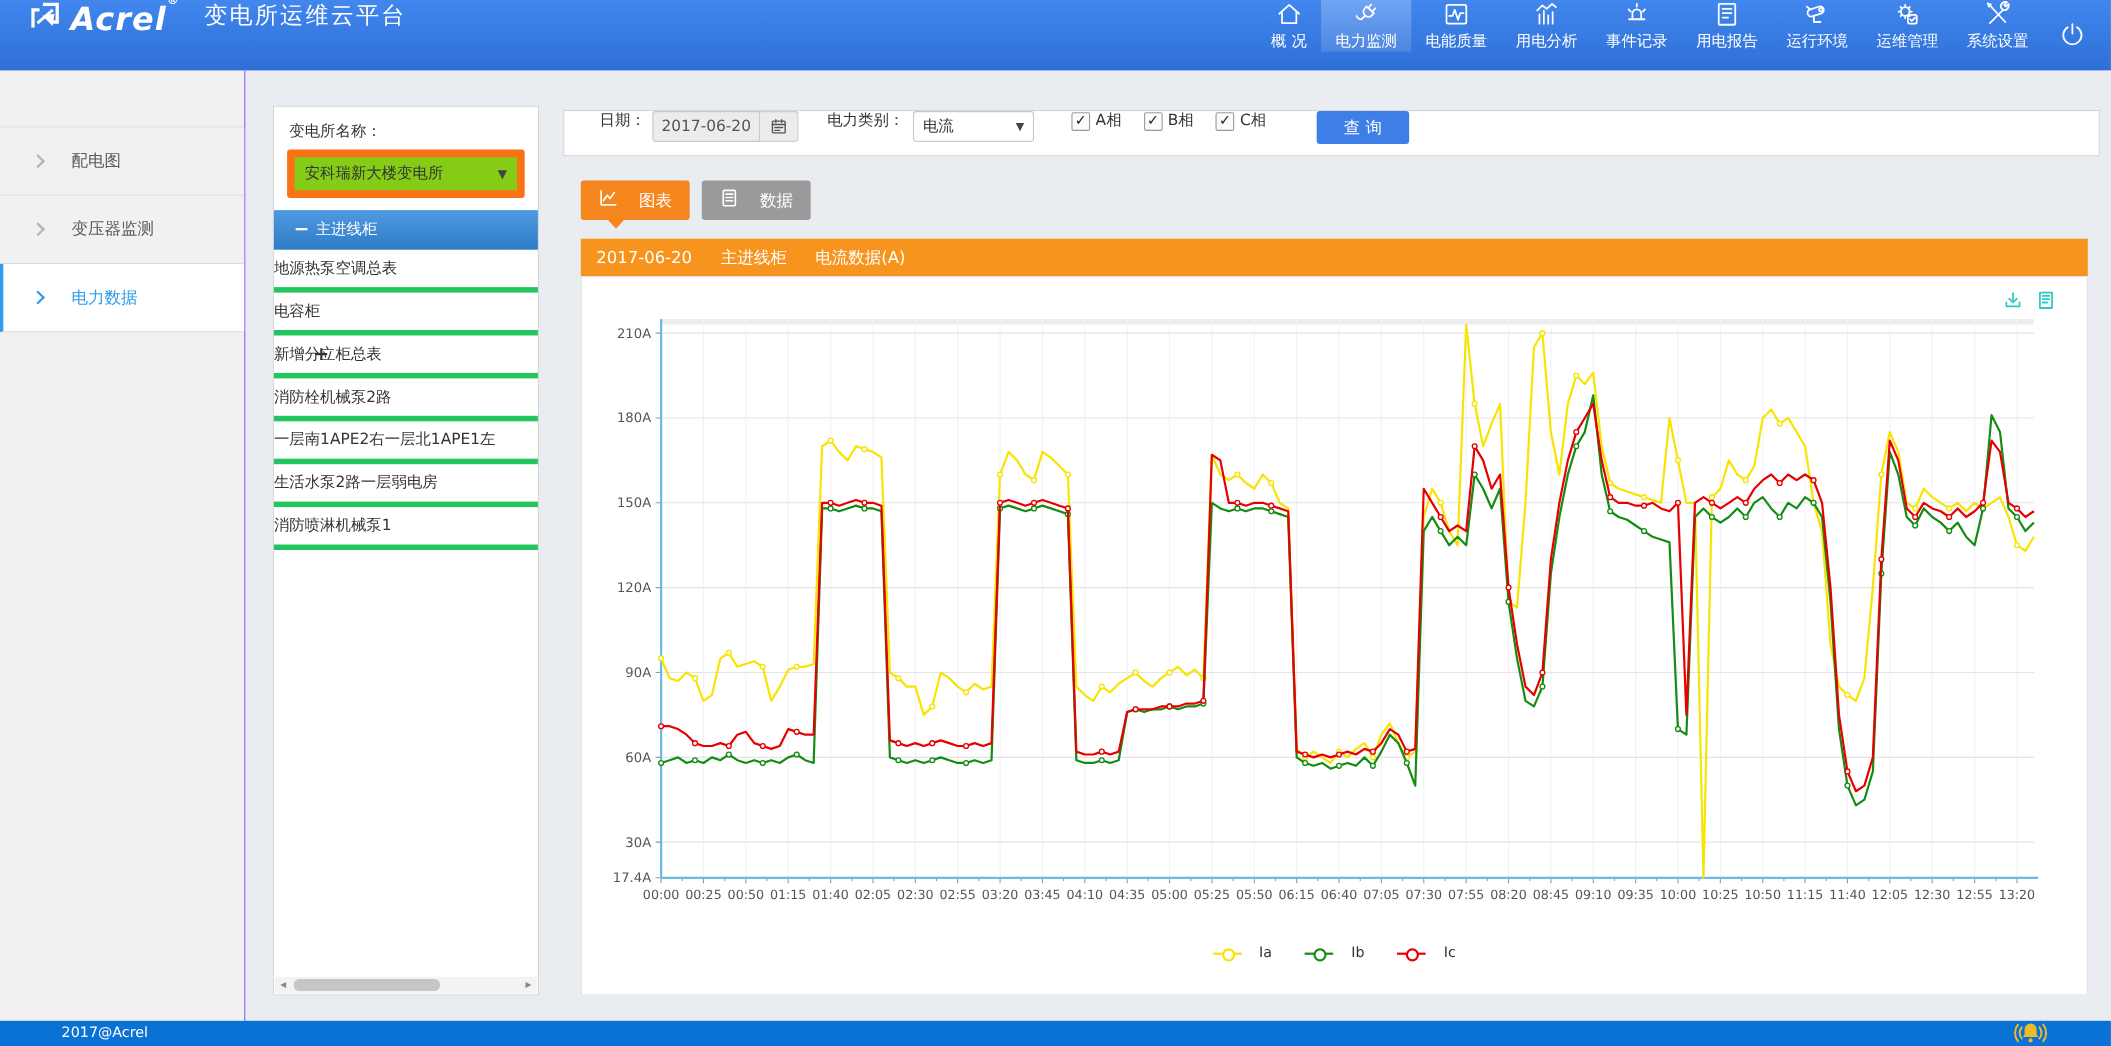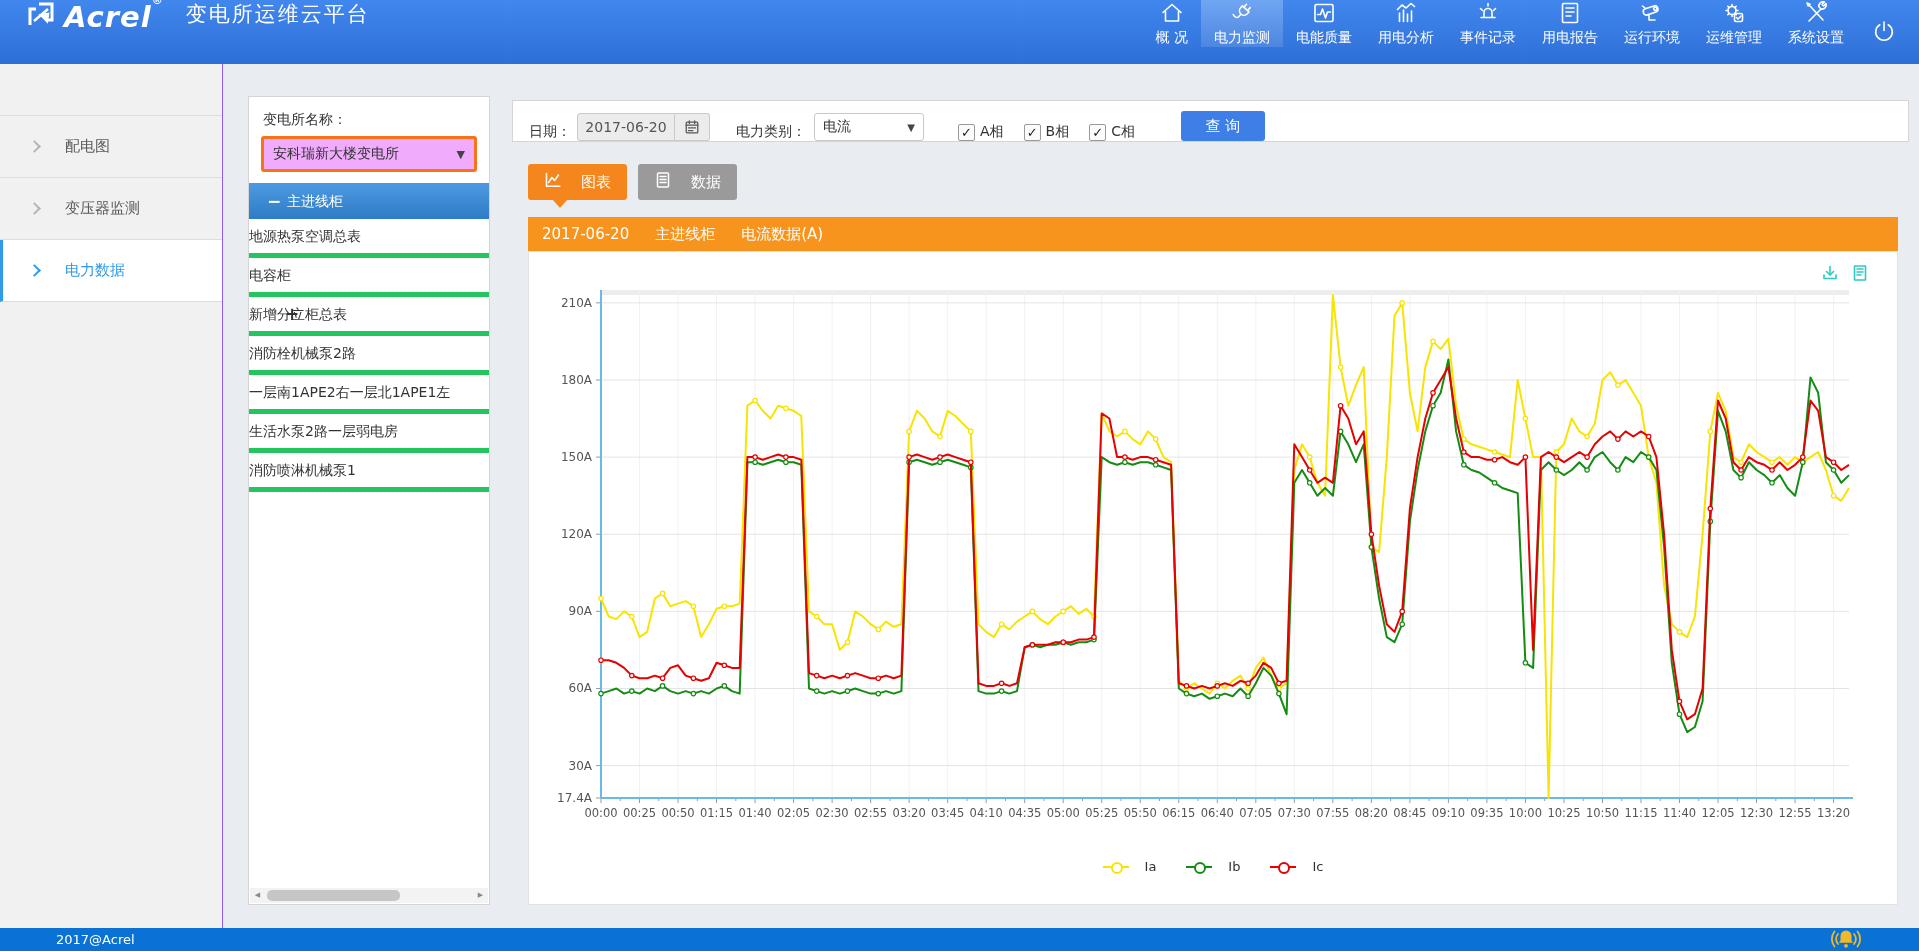--- a/index.html
+++ b/index.html
@@ -29,40 +29,40 @@
   .side-item{height:61px;display:flex;align-items:center;padding-left:30px;
     border-bottom:1px solid #ddd;font-size:15px;color:#5a5a5a;cursor:pointer;background:#f1f1f1;}
   .side-item .chev{display:inline-block;width:7px;height:7px;border-top:2px solid #b5b5b5;
     border-right:2px solid #b5b5b5;transform:rotate(45deg);margin-right:26px;flex:0 0 auto;}
   .side-item.active{background:#fff;border-left:3px solid #2f9bea;padding-left:27px;color:#2f9bea;}
   .side-item.active .chev{border-color:#2f9bea;}
   
   .tree-panel{position:absolute;left:236px;top:96px;width:242px;bottom:46px;background:#fff;
     border:1px solid #d5d5d5;padding:12px;box-sizing:border-box;margin-left:12px;}
   .station-label{font-size:14px;color:#333;margin:2px 0 7px 2px;}
-  .station-select{height:30px;border:3px solid #f97316;border-radius:3px;display:flex;align-items:center;
-    padding:0 9px;font-size:14px;color:#333;cursor:pointer;justify-content:space-between;background:#f0abfc;}
+  .station-select{height:30px;border:7px solid #f97316;border-radius:3px;display:flex;align-items:center;
+    padding:0 9px;font-size:14px;color:#333;cursor:pointer;justify-content:space-between;background:#84cc16;}
   .station-select .caret{font-size:11px;color:#444;}
   .tree{margin:11px -12px 0 -12px;}
   .tree-row{position:relative;height:34px;line-height:34px;border-bottom:5px solid #22c55e;
     font-size:14px;color:#333;cursor:pointer;white-space:nowrap;overflow:hidden;}
   .tree-row.active{background:linear-gradient(180deg,#4e9ae2,#2e7cc6);color:#fff;border-bottom:none;
     height:36px;line-height:36px;padding-left:38px;}
   .tree-pfx{position:absolute;left:36px;top:0;font-weight:bold;font-size:17px;color:#333;}
   .tree-row.active .tree-pfx{left:18px;color:#fff;}
   
   .hscrollbar{position:absolute;left:1px;right:1px;bottom:1px;height:15px;background:#f3f3f3;
     display:flex;align-items:center;}
   .sb-arrow{width:15px;text-align:center;font-size:7px;color:#888;cursor:pointer;line-height:15px;}
   .sb-track{flex:1;position:relative;height:15px;}
   .sb-thumb{position:absolute;left:2px;top:2px;height:11px;width:64%;background:#c6c6c6;border-radius:5px;cursor:pointer;}
   
   .main{position:absolute;left:512px;top:100px;right:10px;bottom:46px;}
   .filter-bar{position:absolute;left:0;right:0;top:0;height:42px;background:#fff;border:1px solid #d5d5d5;
-    box-sizing:border-box;display:flex;align-items:flex-end;padding-left:16px;}
+    box-sizing:border-box;display:flex;align-items:flex-start;padding-left:32px;}
   .flabel{font-size:14px;color:#333;}
   .date-input{width:96px;height:26px;line-height:26px;background:#ececec;border:1px solid #c9c9c9;
     border-radius:3px 0 0 3px;text-align:center;font-size:14px;color:#555;margin-left:6px;cursor:pointer;}
   .cal-btn{width:34px;height:26px;background:#ececec;border:1px solid #c9c9c9;border-left:none;
     border-radius:0 3px 3px 0;display:flex;align-items:center;justify-content:center;cursor:pointer;}
   .cal-btn svg{width:16px;height:16px;fill:none;stroke:#555;stroke-width:1.4;stroke-linecap:round;}
   .type-select{width:92px;height:26px;border:1px solid #c9c9c9;border-radius:3px;display:flex;
     align-items:center;justify-content:space-between;padding:0 8px;font-size:14px;color:#333;
     margin-left:8px;cursor:pointer;background:#fff;}
   .type-select .caret2{font-size:10px;color:#444;}

